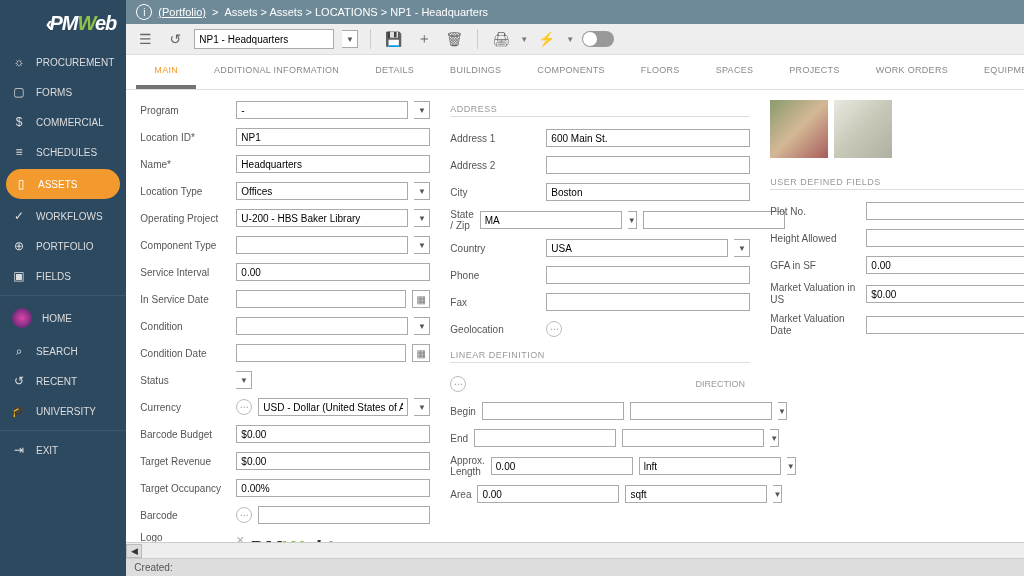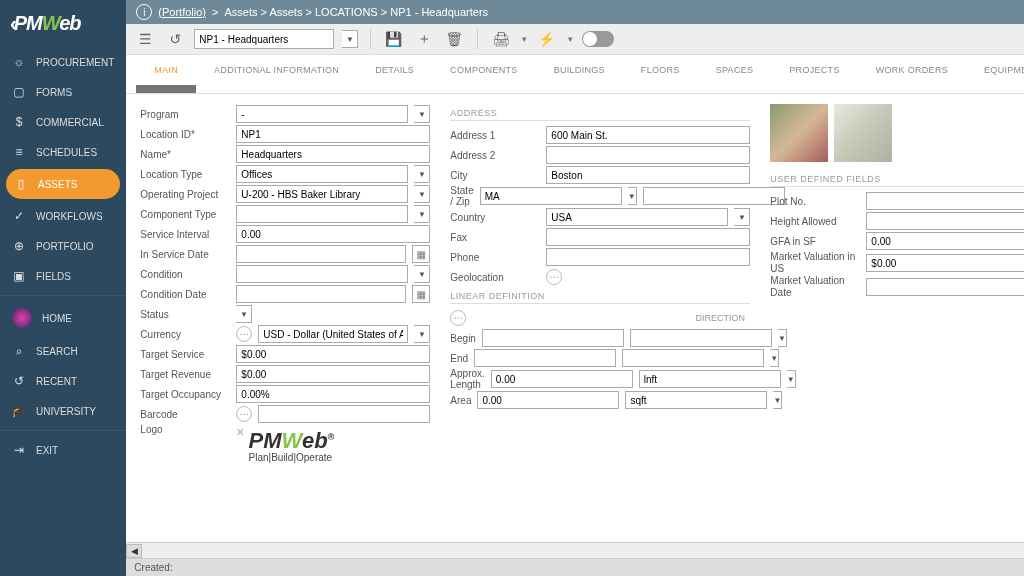--- a/index.html
+++ b/index.html
@@ -1,21 +1,21 @@
 <!DOCTYPE html>
 <html><head>
 <meta charset="utf-8">
 <style>
 * { box-sizing: border-box; margin: 0; padding: 0; font-family: Arial, sans-serif; }
 body { background: #fff; font-size: 11px; color: #333; overflow: hidden; width: 1024px; height: 576px; }
 
 .app { display: flex; height: 100%; }
 
 
-.sidebar { width: 128px; background: #2d4960; color: #fff; display: flex; flex-direction: column; }
+.sidebar { width: 128px; background: #2d4960; color: #fff; display: flex; flex-direction: column; text-align: right; }
 .logo { padding: 12px 10px; font-size: 20px; font-weight: bold; font-style: italic; color: #fff; letter-spacing: -1px; }
 .logo .w { color: #8bc34a; }
 .logo .chevron { color: #fff; font-style: normal; margin-right: -2px;}
 .nav { flex: 1; }
 .nav-item { display: flex; align-items: center; padding: 8px 12px; cursor: pointer; font-size: 10px; color: #ddd; gap: 10px; }
 .nav-item.active { background: #f29a2e; color: #fff; border-radius: 15px; margin: 2px 6px; padding: 8px 8px;}
 .nav-icon { width: 14px; height: 14px; display: inline-flex; align-items: center; justify-content: center; font-size: 12px;}
 .nav-sep { height: 1px; background: rgba(255,255,255,0.08); margin: 4px 0; }
 
 
@@ -26,24 +26,24 @@
 
 .toolbar { background: #eee; border-bottom: 1px solid #ddd; padding: 4px 8px; display: flex; align-items: center; gap: 8px; }
 .tb-btn { width: 22px; height: 22px; display: inline-flex; align-items: center; justify-content: center; color: #666; cursor: pointer; font-size: 14px; }
 .tb-sep { width: 1px; height: 20px; background: #ccc; margin: 0 4px; }
 .tb-select { border: 1px solid #aaa; font-size: 10px; padding: 2px 4px; width: 140px; background: #fff; height: 20px; }
 .toggle { width: 32px; height: 16px; background: #999; border-radius: 8px; position: relative; cursor: pointer; }
 .toggle::after { content: ''; position: absolute; width: 14px; height: 14px; background: #fff; border-radius: 50%; top: 1px; left: 1px; }
 
 .tabs { display: flex; border-bottom: 1px solid #ddd; padding: 0 10px; gap: 0; font-size: 9px; }
 .tab { padding: 10px 18px; color: #888; cursor: pointer; letter-spacing: 0.3px; white-space: nowrap;}
-.tab.active { color: #f29a2e; border-bottom: 8px solid #737373; }
+.tab.active { color: #f29a2e; border-bottom: 4px solid #737373; }
 
 .content { flex: 1; overflow: auto; padding: 10px 14px; display: flex; gap: 20px; }
-.col { display: flex; flex-direction: column; gap: 0; }
+.col { display: flex; flex-direction: column; gap: 7px; }
 .col1 { width: 290px; }
 .col2 { width: 300px; }
 .col3 { flex: 1; }
 
 .row { display: flex; align-items: center; gap: 6px; min-height: 20px; }
 .lbl { width: 90px; font-size: 10px; color: #555; }
 .lbl.link { text-decoration: underline; color: #556; cursor: pointer;}
 .inp { flex: 1; border: 1px solid #aaa; font-size: 10px; padding: 2px 4px; height: 18px; background: #fff; }
 .inp.money { }
 .sel-arrow { width: 16px; border: 1px solid #aaa; border-left: none; height: 18px; background: #fff; display: flex; align-items:center; justify-content:center; font-size:8px; color:#555;}
@@ -158,22 +158,22 @@
         <span style="font-size:8px;color:#777;">▼</span>
       <span class="tb-btn">⚡</span>
         <span style="font-size:8px;color:#777;">▼</span>
       <span class="toggle"></span>
     </div>
 
     <div class="tabs">
       <div class="tab active">MAIN</div>
       <div class="tab">ADDITIONAL INFORMATION</div>
       <div class="tab">DETAILS</div>
+      <div class="tab">BUILDINGS</div>
       <div class="tab">COMPONENTS</div>
-      <div class="tab">BUILDINGS</div>
       <div class="tab">FLOORS</div>
       <div class="tab">SPACES</div>
       <div class="tab">PROJECTS</div>
       <div class="tab">WORK ORDERS</div>
       <div class="tab">EQUIPMENT</div>
 
     </div>
 
     <div class="content">
 
@@ -229,21 +229,21 @@
             <span class="lbl">Status</span>
             <span class="sel-arrow">▼</span>
           </div>
         <div class="row">
             <span class="lbl">Currency</span>
             <span class="round-btn">⋯</span>
             <input class="inp" value="USD - Dollar (United States of Ameri" style="">
             <span class="sel-arrow">▼</span>
           </div>
         <div class="row">
-            <span class="lbl">Target Service</span>
+            <span class="lbl">Barcode Budget</span>
             <input class="inp money" value="$0.00" style="">
           </div>
         <div class="row">
             <span class="lbl">Target Revenue</span>
             <input class="inp money" value="$0.00" style="">
           </div>
         <div class="row">
             <span class="lbl">Target Occupancy</span>
             <input class="inp money" value="0.00%" style="">
           </div>
@@ -283,25 +283,25 @@
             <input class="inp" style="flex: 0 0 60px;" value="MA">
             <span class="sel-arrow">▼</span>
             <input class="inp" style="flex: 1 1 0%;">
           </div>
         <div class="row">
             <span class="lbl">Country</span>
             <input class="inp" value="USA" style="">
             <span class="sel-arrow">▼</span>
           </div>
         <div class="row">
+            <span class="lbl">Phone</span>
+            <input class="inp" style="">
+          </div>
+        <div class="row">
             <span class="lbl">Fax</span>
-            <input class="inp" style="">
-          </div>
-        <div class="row">
-            <span class="lbl">Phone</span>
             <input class="inp" style="">
           </div>
         <div class="row">
             <span class="lbl">Geolocation</span>
             <span class="round-btn">⋯</span>
           </div>
 
         <div class="section-hdr">LINEAR DEFINITION</div>
         <div class="row">
             <span class="round-btn">⋯</span>

